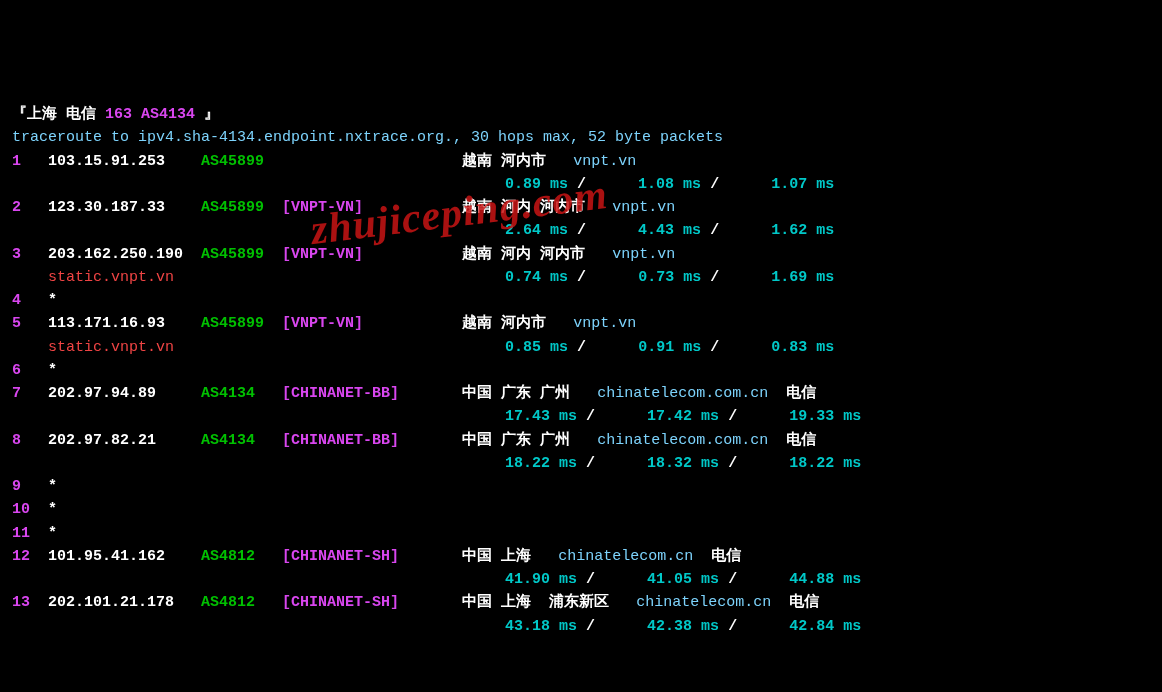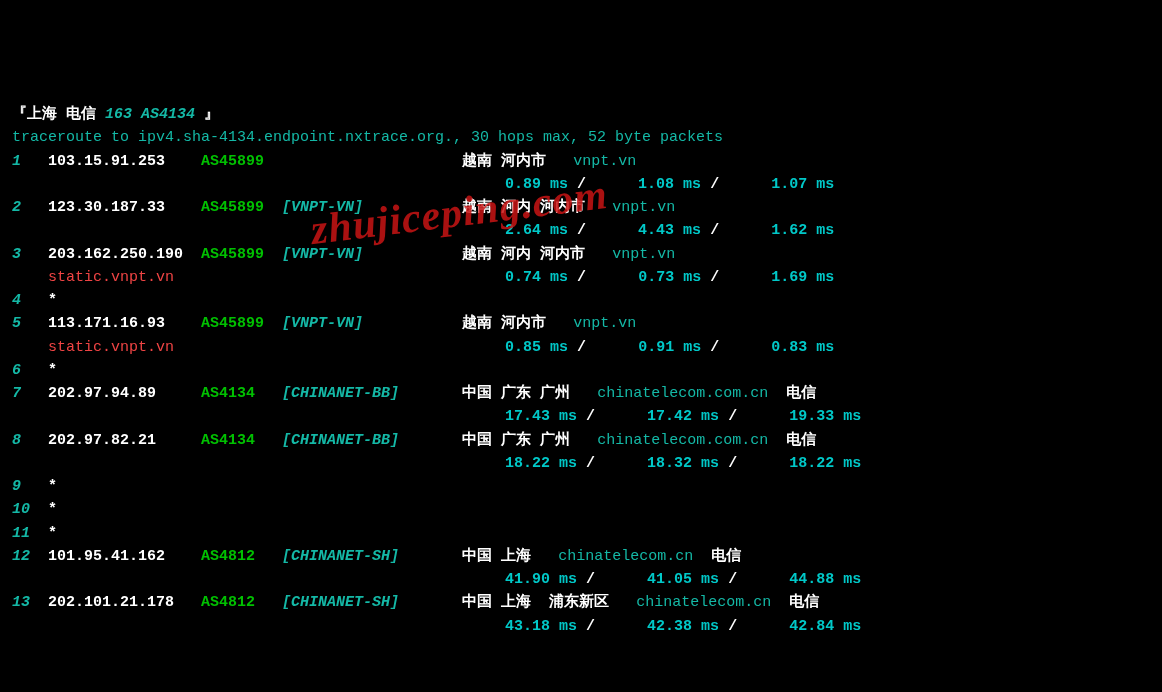--- a/index.html
+++ b/index.html
@@ -7,25 +7,25 @@
     color: #ccc;
     font-family: "Consolas", "Monaco", "Courier New", monospace;
     font-size: 15px;
     line-height: 1.55;
     margin: 0;
     padding: 10px 12px;
     white-space: pre;
     position: relative;
   }
   .white-bold { color: #fff; font-weight: bold; }
-  .yellow { color: #14b8a6; font-weight: bold; font-style: italic; }
+  .yellow { color: #d946ef; font-weight: bold; }
   .green { color: #00c000; font-weight: bold; margin-top: 8px; }
   .cyan { color: #00c8c8; font-weight: bold; margin-left: 43px; }
   .gray { color: #ef4444; }
-  .plain { color: #14b8a6; }
+  .plain { color: #7dd3fc; }
   .watermark {
     position: absolute;
     top: 180px;
     left: 310px;
     font-size: 42px;
     font-weight: bold;
     font-style: italic;
     color: rgba(200,20,20,0.85);
     transform: rotate(-7deg);
     pointer-events: none;

